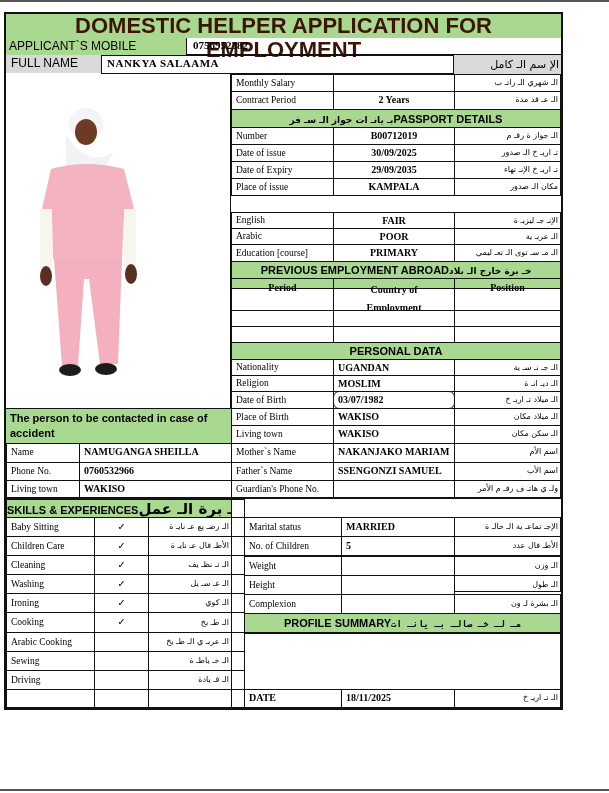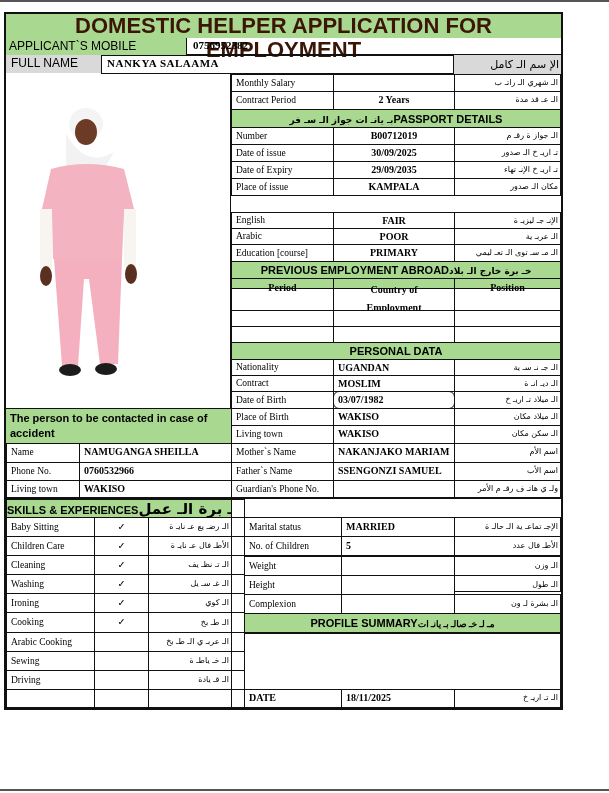--- a/index.html
+++ b/index.html
@@ -127,21 +127,21 @@
     <div class="cell" style="left:327px;top:312px;width:122px;height:17px;"></div>
     <div class="cell" style="left:448px;top:312px;width:107px;height:17px;"></div>
   </div>
 
   <div class="sect" style="left:225px;top:328px;width:330px;height:18px;line-height:17px;">PERSONAL DATA</div>
   <div>
     <div class="cell" style="left:225px;top:345px;width:103px;height:17px;line-height:15px;">Nationality</div>
     <div class="cell val" style="left:327px;top:345px;width:122px;height:17px;line-height:15px;">UGANDAN</div>
     <div class="cell ar" style="left:448px;top:345px;width:107px;height:17px;line-height:15px;">الـ جـ نـ سـ ية</div>
 
-    <div class="cell" style="left:225px;top:361px;width:103px;height:17px;line-height:15px;">Contract</div>
+    <div class="cell" style="left:225px;top:361px;width:103px;height:17px;line-height:15px;">Religion</div>
     <div class="cell val" style="left:327px;top:361px;width:122px;height:17px;line-height:15px;">MOSLIM</div>
     <div class="cell ar" style="left:448px;top:361px;width:107px;height:17px;line-height:15px;">الـ ديـ انـ ة</div>
 
     <div class="cell" style="left:225px;top:377px;width:103px;height:18px;">Date of Birth</div>
     <div class="cell val" style="left:327px;top:377px;width:122px;height:18px;border-radius:6px;">03/07/1982</div>
     <div class="cell ar" style="left:448px;top:377px;width:107px;height:18px;">الـ ميلاد تـ اريـ خ</div>
   </div>
 
   <div class="abs green contact-hdr" style="left:0;top:394px;width:226px;height:36px;border-top:1px solid #111;border-right:1px solid #111;">The person to be contacted in case of accident</div>
 
@@ -246,21 +246,21 @@
       <div class="cell ar" style="left: 448px; top: 561px; width: 107px; height: 17px; line-height: 18px;">الـ طول</div>
       <div class="cell " style="left: 238px; top: 580px; width: 98px; height: 20px; line-height: 18px;">Complexion</div>
       <div class="cell val" style="left: 335px; top: 580px; width: 114px; height: 20px; line-height: 18px;"></div>
       <div class="cell ar" style="left: 448px; top: 580px; width: 107px; height: 20px; line-height: 18px;">الـ بشرة لـ ون</div>
       <div class="cell " style="left: 238px; top: 600px; width: 98px; height: 20px; line-height: 18px;">Age</div>
       <div class="cell val" style="left: 335px; top: 600px; width: 114px; height: 20px; line-height: 18px;">43</div>
       <div class="cell ar" style="left: 448px; top: 600px; width: 107px; height: 20px; line-height: 18px;">الـ عمر</div>
     </div>
 
   <div class="sect" style="left:238px;top:599px;width:317px;height:20px;line-height:19px;">
-    <span>PROFILE SUMMARY</span><span style="font-family:Liberation Serif, serif;font-size:9px;">مـ لـ خـ صالـ بـ يانـ ات</span>
+    <span>PROFILE SUMMARY</span><span style="font-family:Liberation Mono, monospace;font-size:9px;">مـ لـ خـ صالـ بـ يانـ ات</span>
   </div>
   <div class="cell" style="left:238px;top:618px;width:317px;height:58px;white-space:normal;"></div>
 
   <div class="cell val" style="left:238px;top:675px;width:98px;height:19px;">DATE</div>
   <div class="cell val" style="left:335px;top:675px;width:114px;height:19px;">18/11/2025</div>
   <div class="cell ar" style="left:448px;top:675px;width:107px;height:19px;">الـ تـ اريـ خ</div>
 </div>
 
 <div class="bottomline"></div>
 

